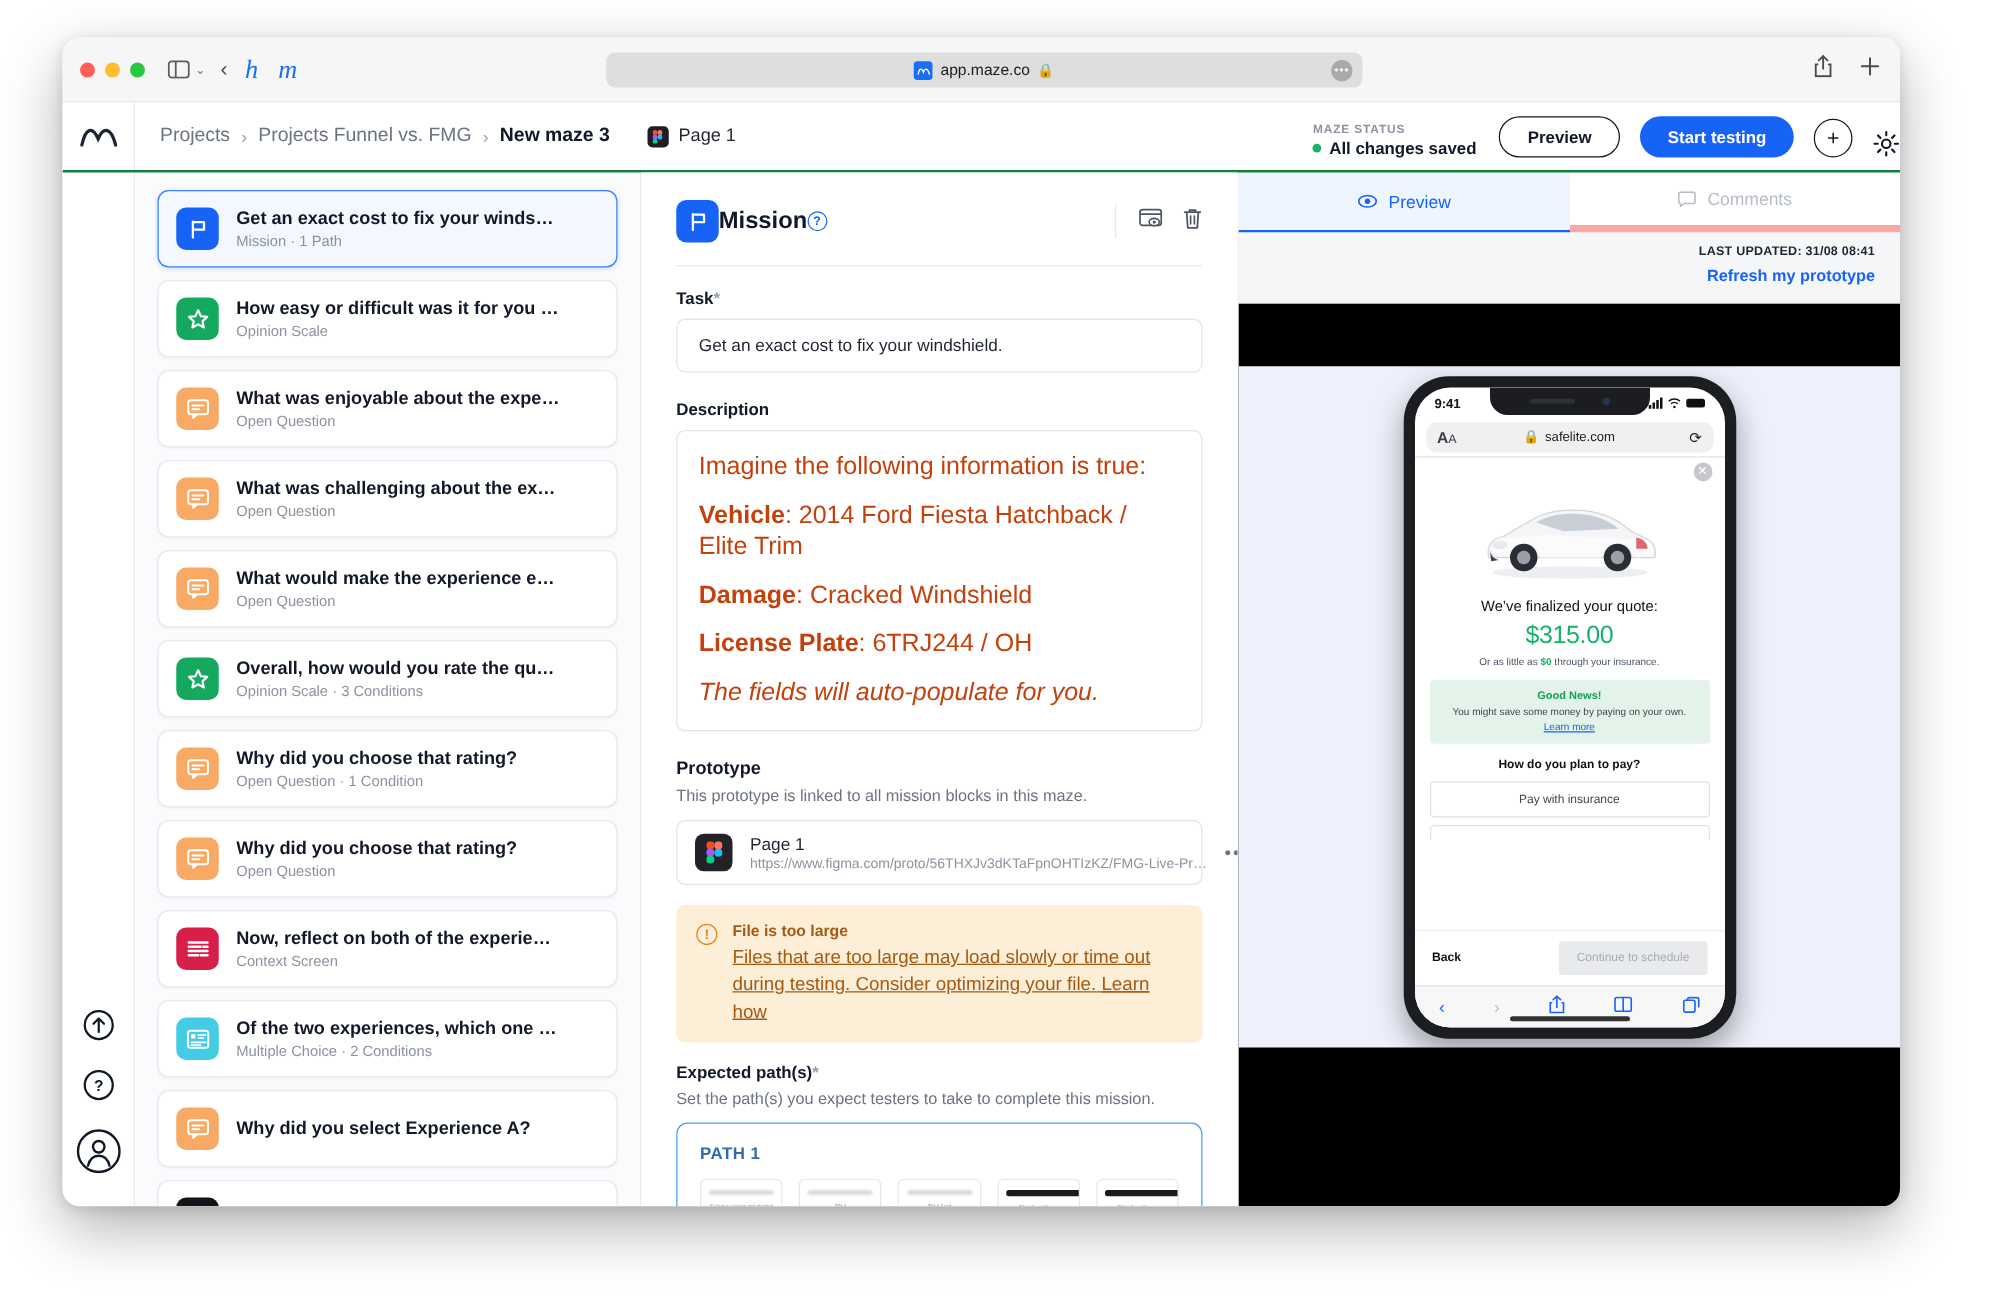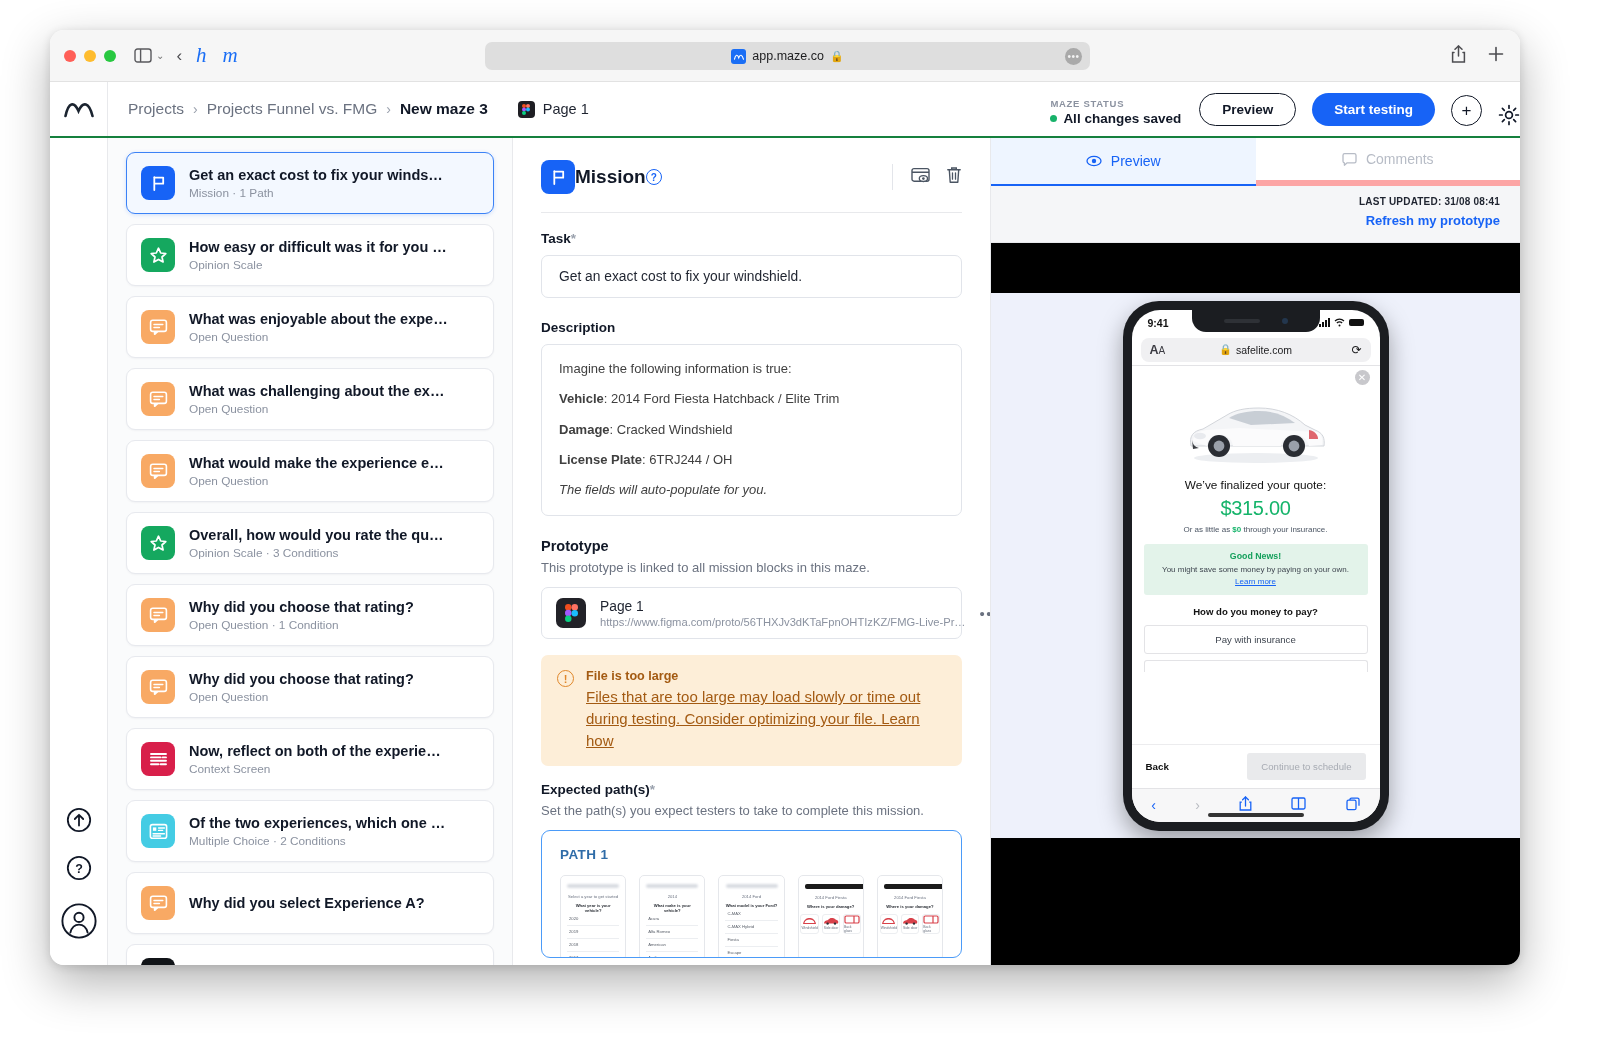--- a/index.html
+++ b/index.html
@@ -181,21 +181,21 @@
   }
   .hr { height: 1px; background: #e8e9ec; margin: 0 0 18px 0; }
 
   .flabel { font-size: 13.5px; font-weight: 700; color: #111827; margin-bottom: 9px; }
   .flabel .req { color: #9aa1ad; }
   .fbox {
     border: 1px solid #e1e4ea; border-radius: 7px; background: #fff;
     padding: 13px 17px; font-size: 13.8px; color: #1f2430;
   }
   .desc-box { padding: 16px 17px 17px 17px; }
-  .desc-box p { font-size: 13px; color: #404040; margin-bottom: 14px; line-height: 1.25; }
+  .desc-box p { font-size: 20px; color: #c2410c; margin-bottom: 14px; line-height: 1.25; }
   .desc-box p:last-child { margin-bottom: 0; }
   .desc-box b { font-weight: 700; }
   .desc-box .ital { font-style: italic; }
   .gap { height: 22px; }
   .gap-sm { height: 16px; }
 
   .sec-title { font-size: 14.5px; font-weight: 700; color: #111827; }
   .sec-sub { font-size: 13px; color: #6b7280; margin-top: 6px; }
 
   .proto-card {
@@ -882,21 +882,21 @@
                 </div>
                 <div class="quote-h">We’ve finalized your quote:</div>
                 <div class="quote-p">$315.00</div>
                 <div class="quote-s"><span>Or as little as </span><b>$0</b><span> through your insurance.</span></div>
 
                 <div class="goodnews">
                   <div class="gn-t">Good News!</div>
                   <div class="gn-b"><span>You might save some money by paying on your own. </span><a href="#">Learn more</a></div>
                 </div>
 
-                <div class="howpay">How do you money to pay?</div>
+                <div class="howpay">How do you plan to pay?</div>
                 <div class="payopt">Pay with insurance</div>
                 <div class="payopt2"></div>
               </div>
 
               <div class="footbar">
                 <span class="back-t">Back</span>
                 <span class="cont-btn">Continue to schedule</span>
               </div>
 
               <div class="tabbar">

